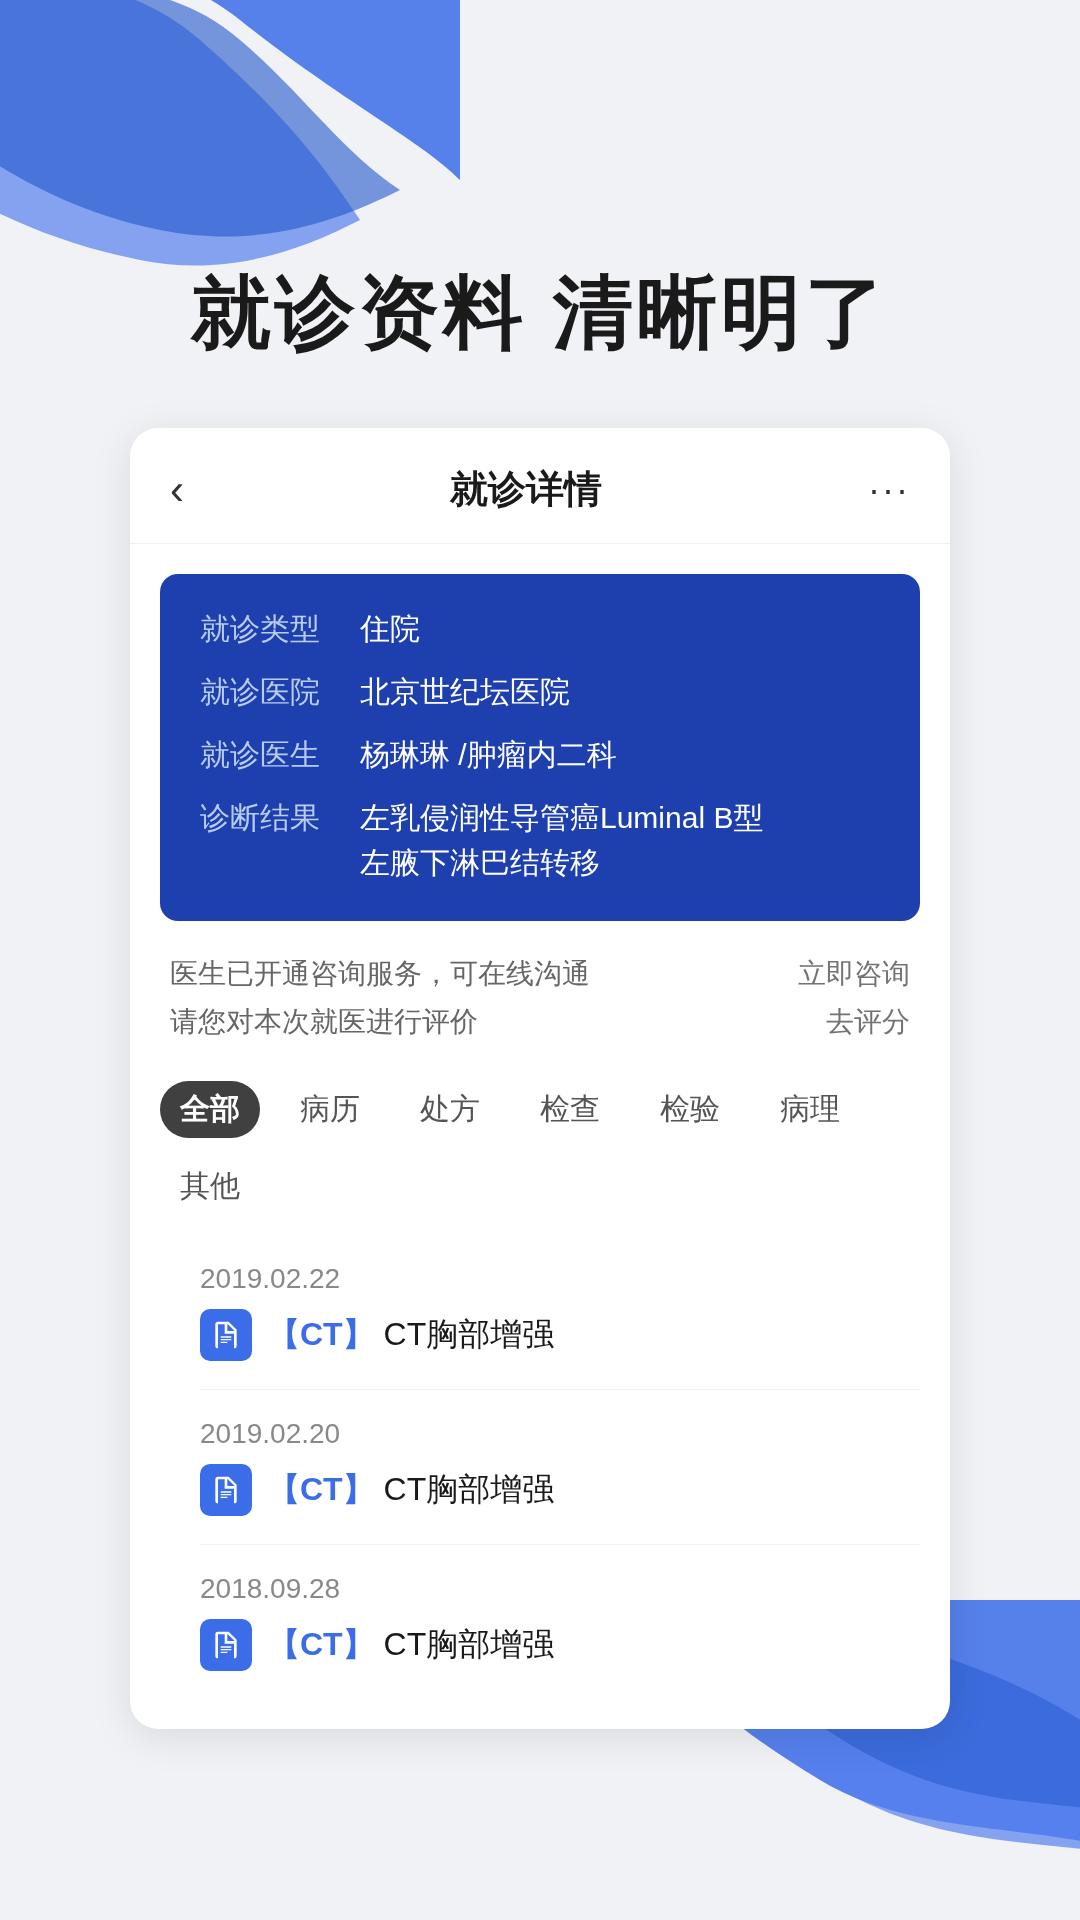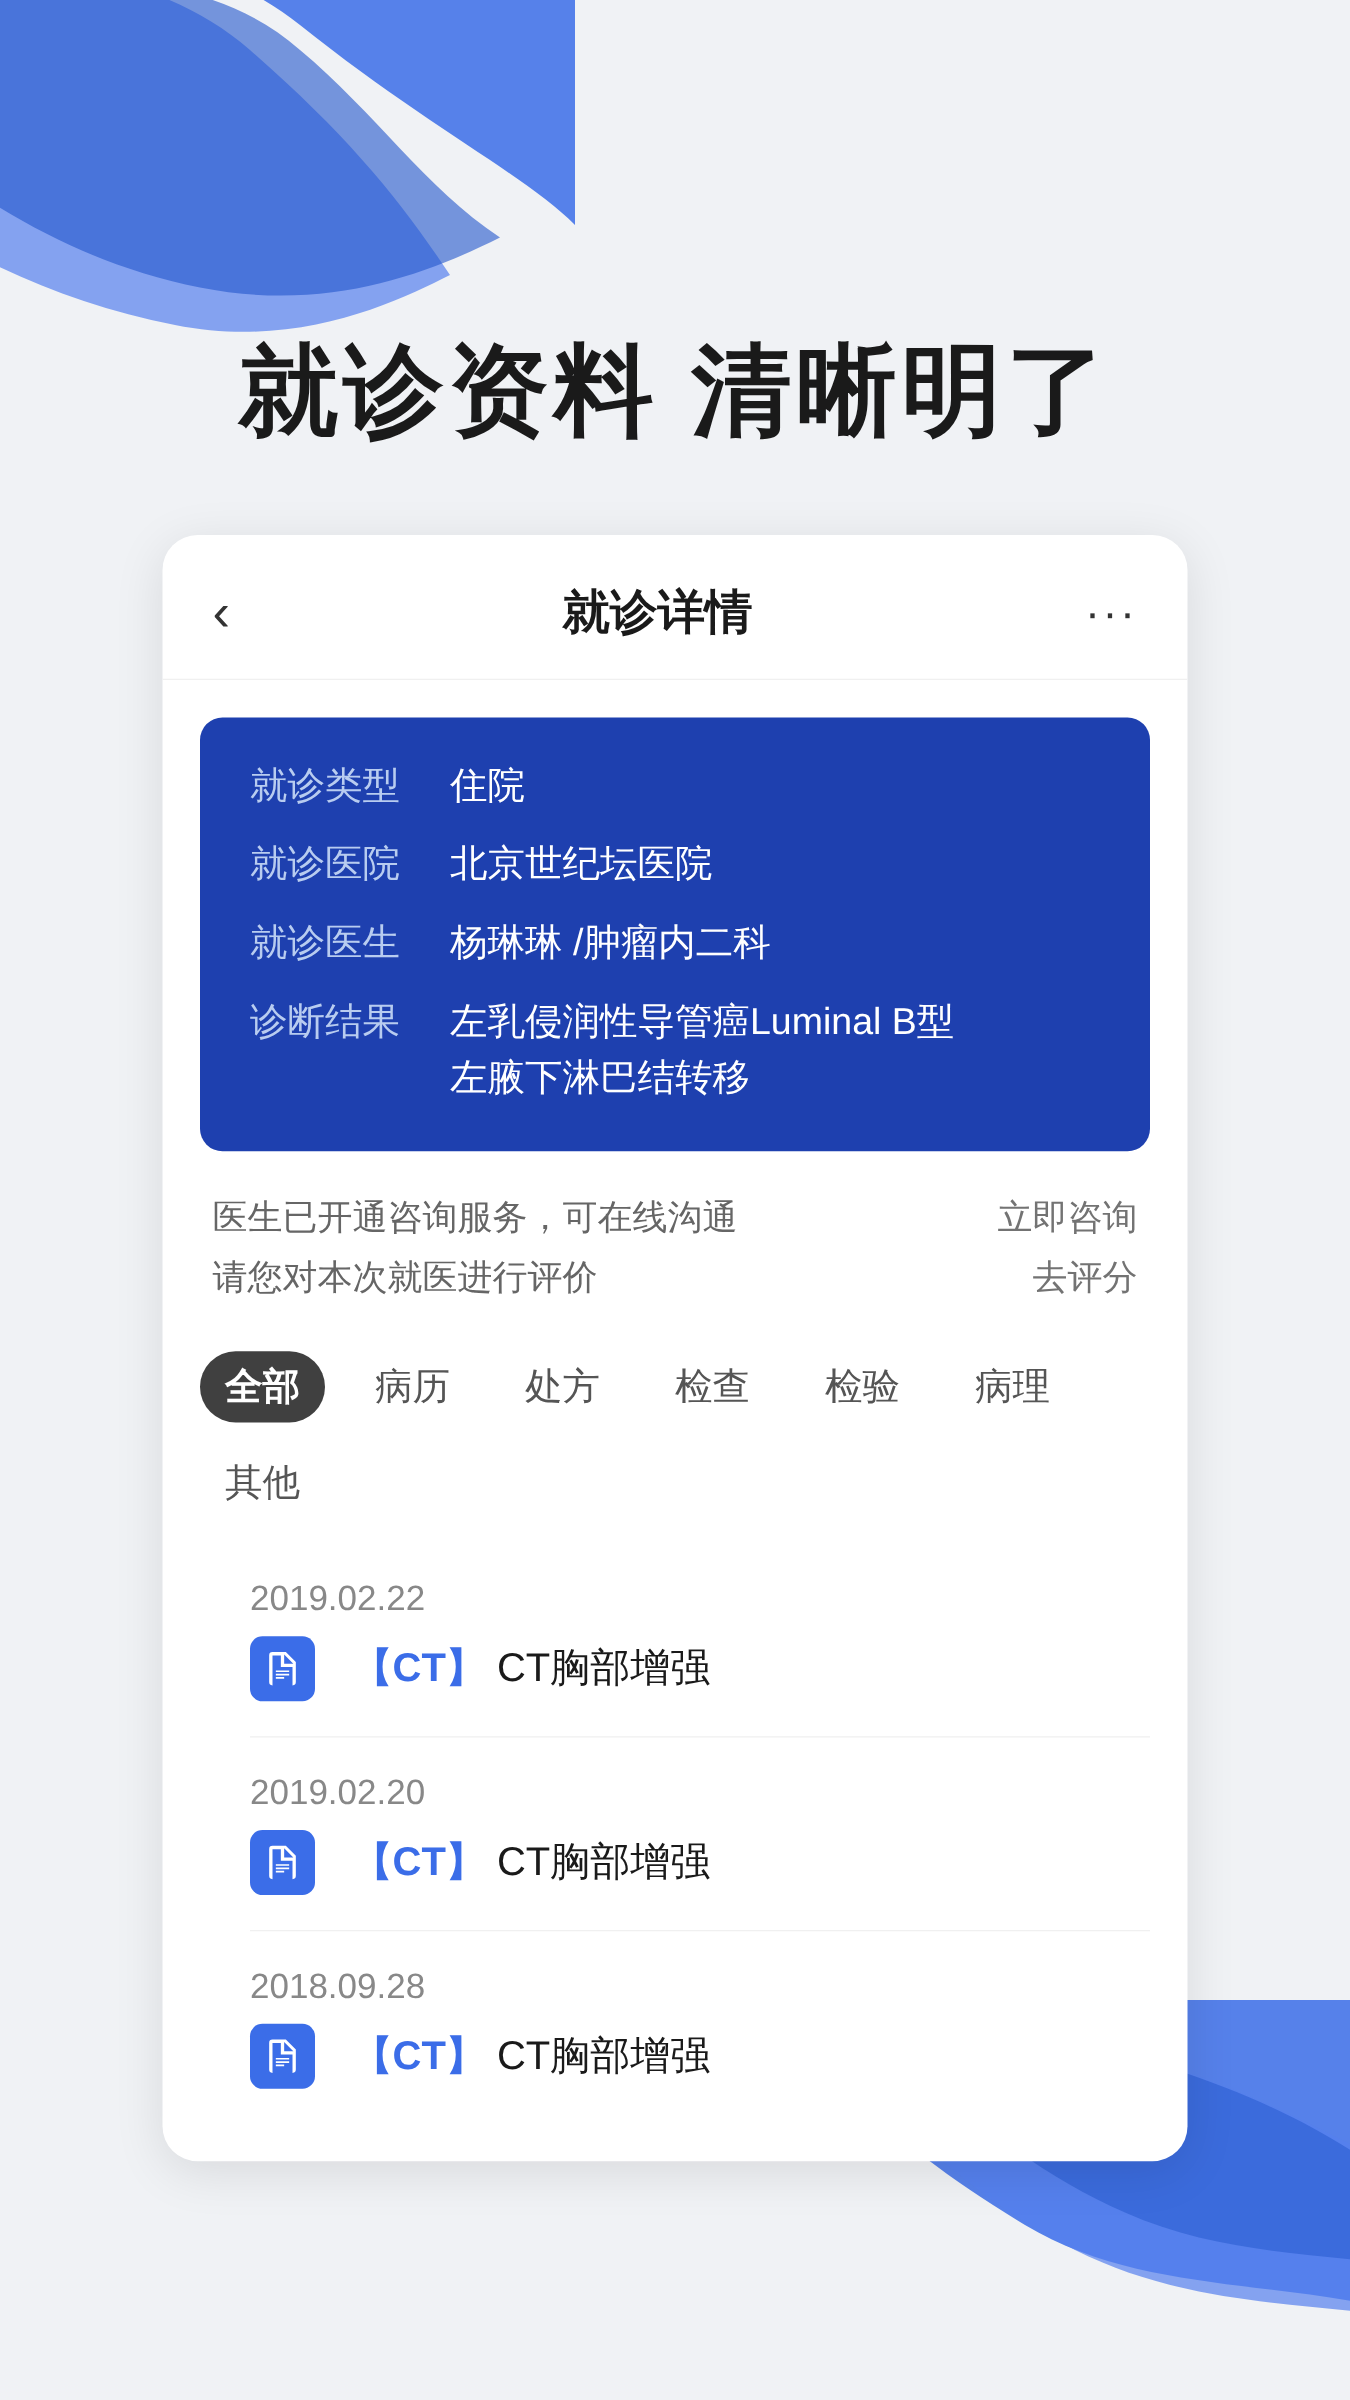--- a/index.html
+++ b/index.html
@@ -186,21 +186,21 @@
 
     .record-date {
       font-size: 28px;
       color: #888;
       margin-bottom: 14px;
     }
 
     .record-item {
       display: flex;
       align-items: center;
-      gap: 30px;
+      gap: 16px;
       cursor: pointer;
     }
 
     .record-icon {
       width: 52px;
       height: 52px;
       background: #3b6de8;
       border-radius: 10px;
       display: flex;
       align-items: center;

